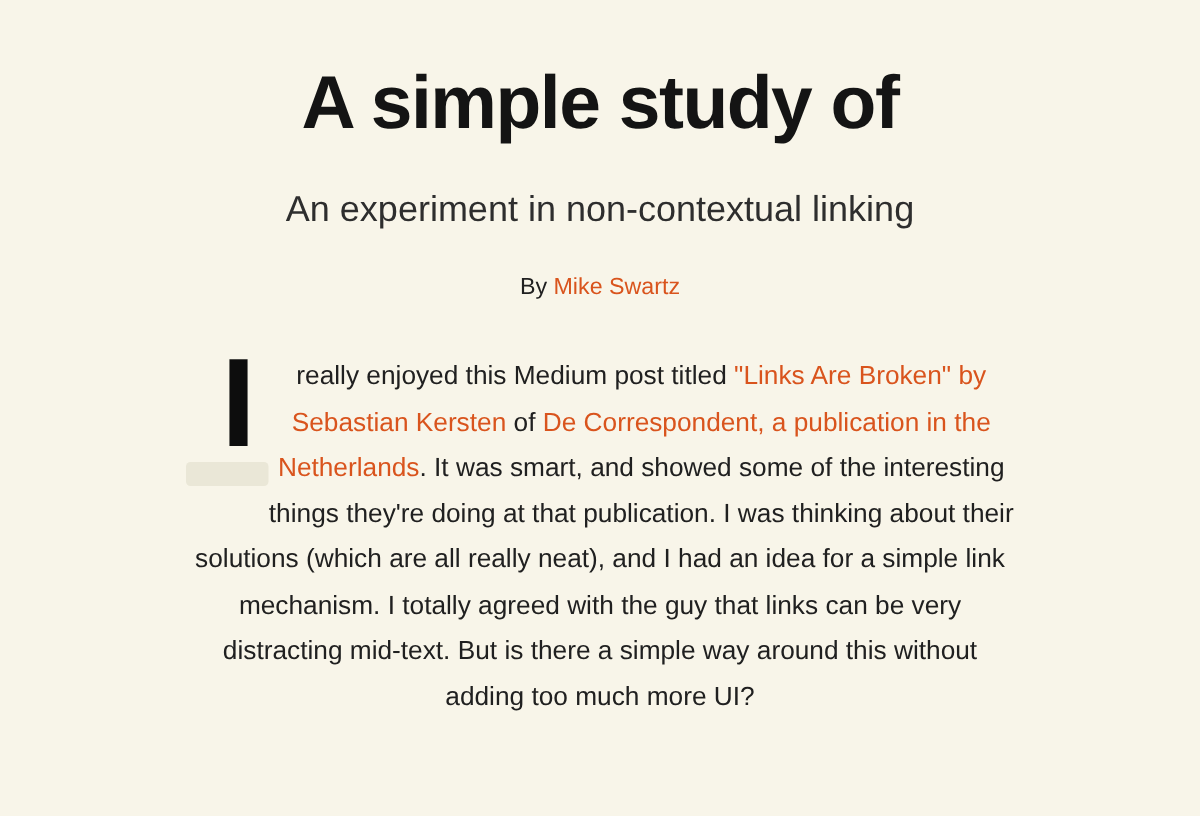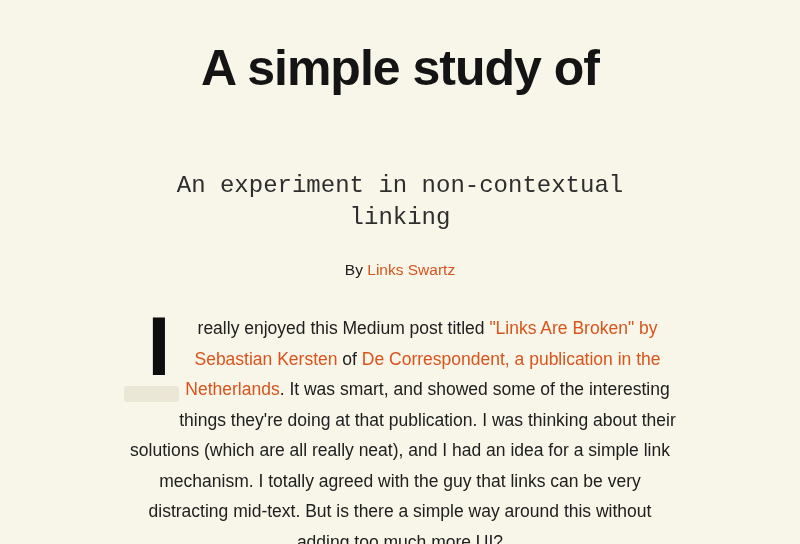--- a/index.html
+++ b/index.html
@@ -31,26 +31,25 @@
   }
   .headline {
     font-size: 50px;
     line-height: 48px;
     font-weight: 900;
     letter-spacing: -1px;
     color: var(--heading);
   }
   .headline .line { display: block; }
   .subtitle {
-    margin-top: 78px;
+    margin-top: 32px;
     font-size: 24px;
     line-height: 32px;
     font-weight: 400;
     color: var(--subtitle);
-    font-family: Liberation Mono, monospace;
   }
   .byline {
     margin-top: 26px;
     font-size: 15.5px;
     line-height: 20px;
     color: var(--body-text);
   }
   .byline .author {
     color: var(--accent);
     cursor: pointer;
@@ -99,21 +98,21 @@
 
 <div class="page">
   <div class="article">
 
     <h1 class="headline">
       <span class="line">A simple study of</span>
     </h1>
 
     <h2 class="subtitle">An experiment in non-contextual linking</h2>
 
-    <div class="byline"><span>By </span><span class="author">Links Swartz</span></div>
+    <div class="byline"><span>By </span><span class="author">Mike Swartz</span></div>
 
     <div class="paragraph">
       <div class="dropcap-wrap">
         <span class="dropcap">I</span>
         <div class="dropcap-box"></div>
       </div>
       <span><span class="seg-plain">really enjoyed this Medium post titled </span><span class="seg-link">"Links Are Broken" by Sebastian Kersten</span><span class="seg-plain"> of </span><span class="seg-link-italic">De Correspondent,</span><span class="seg-link"> a publication in the Netherlands</span><span class="seg-plain">. It was smart, and showed some of the interesting things they're doing at that publication. I was thinking about their solutions (which are all really neat), and I had an idea for a simple link mechanism. I totally agreed with the guy that links can be very distracting mid-text. But is there a simple way around this without adding too much more UI?</span></span>
     </div>
 
   </div>

